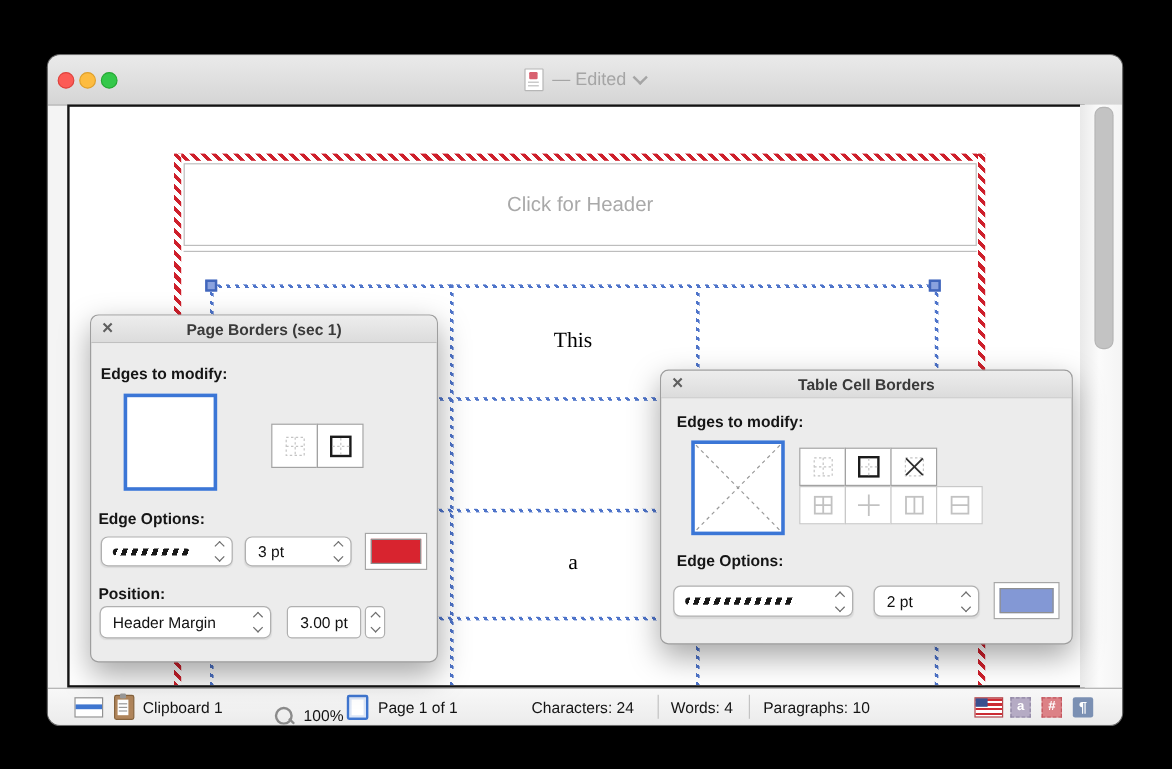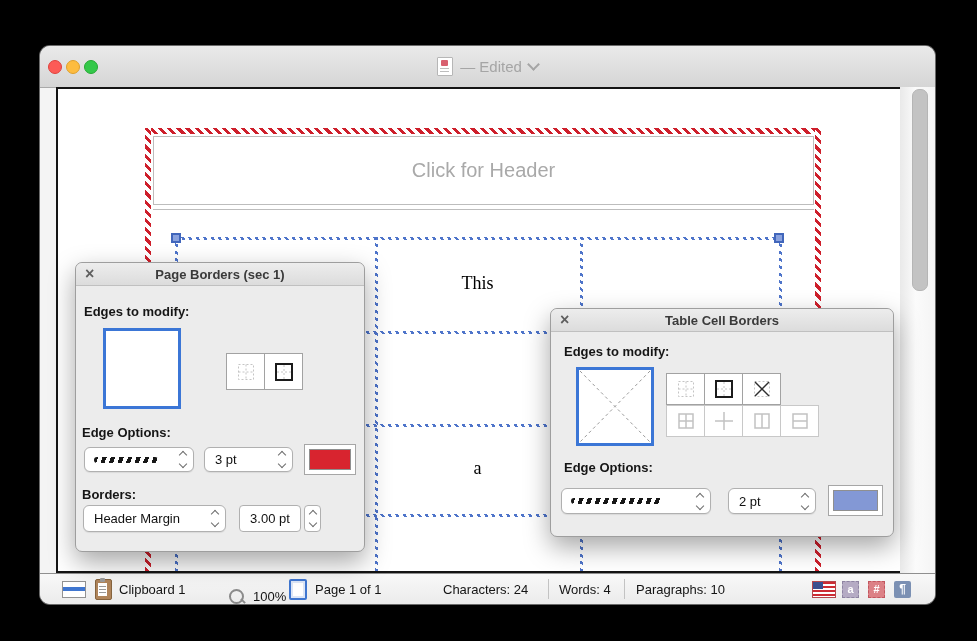--- a/index.html
+++ b/index.html
@@ -25,21 +25,21 @@
   .title-edited{font-size:15px;color:#a5a5a5;white-space:nowrap;}
   .chev-dn-s{width:7px;height:7px;border-left:2px solid #a5a5a5;border-bottom:2px solid #a5a5a5;
              transform:rotate(-45deg);margin-top:-4px;}
 
   
   .doc-view{position:absolute;left:16px;top:41px;width:844px;height:482px;background:#fff;
             border:2px solid #141414;overflow:hidden;z-index:1;}
   .stripe{position:absolute;background:repeating-linear-gradient(45deg,#ce1f2b 0 3px,#fff 3px 6.5px);}
   .hdr-box{position:absolute;left:95px;top:47px;width:659px;height:67px;border:1px solid #bdbdbd;
            display:flex;align-items:center;justify-content:center;}
-  .hdr-text{font-size:20px;color:#a9a9a9;}
+  .hdr-text{font-size:17px;color:#a9a9a9;}
   .body-line{position:absolute;left:95px;top:120px;width:661px;height:1px;background:#bdbdbd;}
   .tbl-h{position:absolute;height:3px;
          background:repeating-linear-gradient(60deg,#4e74ca 0 2.6px,rgba(0,0,0,0) 2.6px 6.4px);}
   .tbl-v{position:absolute;width:3px;
          background:repeating-linear-gradient(30deg,#4e74ca 0 2.6px,rgba(0,0,0,0) 2.6px 6.4px);}
   .handle{position:absolute;width:10px;height:10px;background:#8aa2de;border:2px solid #4166bb;box-sizing:border-box;}
   .cell-word{position:absolute;left:317px;width:205px;text-align:center;
              font-family:Liberation Serif, serif;font-size:18px;color:#000;}
 
   
@@ -198,21 +198,21 @@
         <span class="ctext">3 pt</span>
         <span class="stepper">
             <i class="chv up"></i>
             <i class="chv dn"></i>
           </span>
       </div>
       <div class="well" style="left:228px;top:181px;width:52px;height:31px;">
         <div class="chip" style="background-color: rgb(216, 36, 47);"></div>
       </div>
 
-      <span class="plabel" style="left:6px;top:224px;">Borders:</span>
+      <span class="plabel" style="left:6px;top:224px;">Position:</span>
       <div class="combo" style="left:7px;top:242px;width:143px;height:27px;">
         <span class="ctext">Header Margin</span>
         <span class="stepper">
             <i class="chv up"></i>
             <i class="chv dn"></i>
           </span>
       </div>
       <div class="field" style="left:163px;top:242px;width:62px;height:27px;">
         <span>3.00 pt</span>
       </div>

